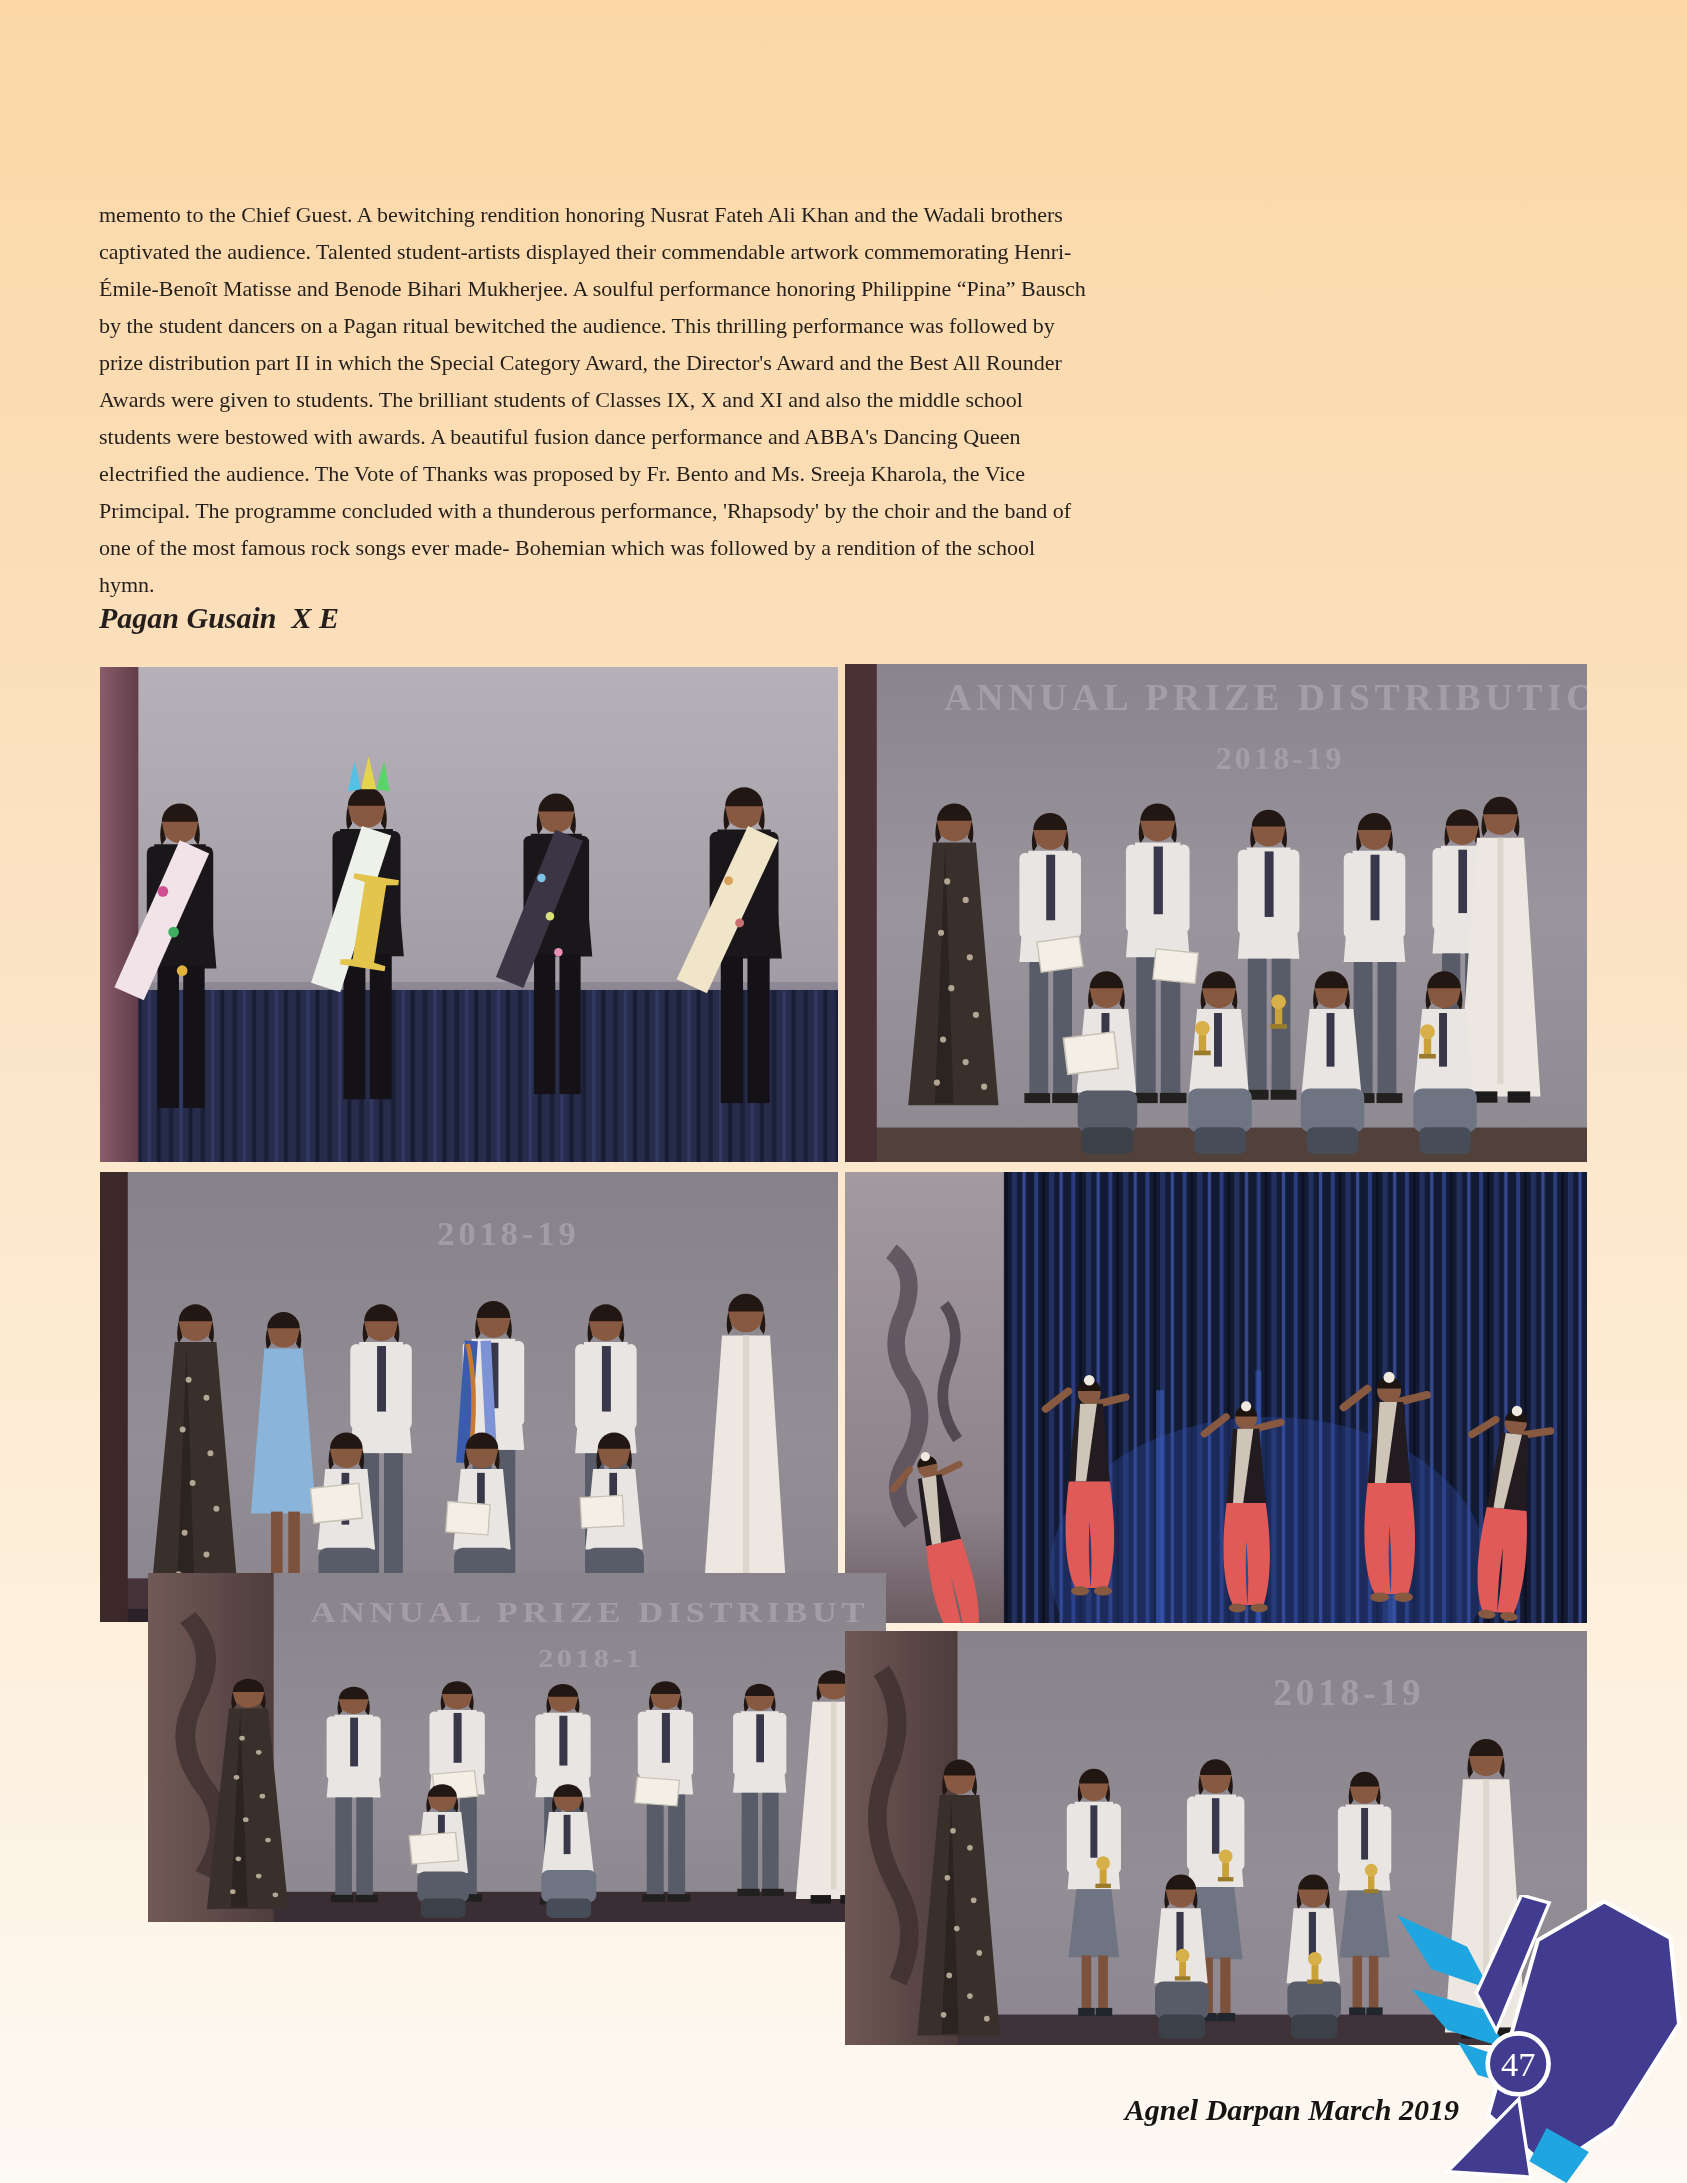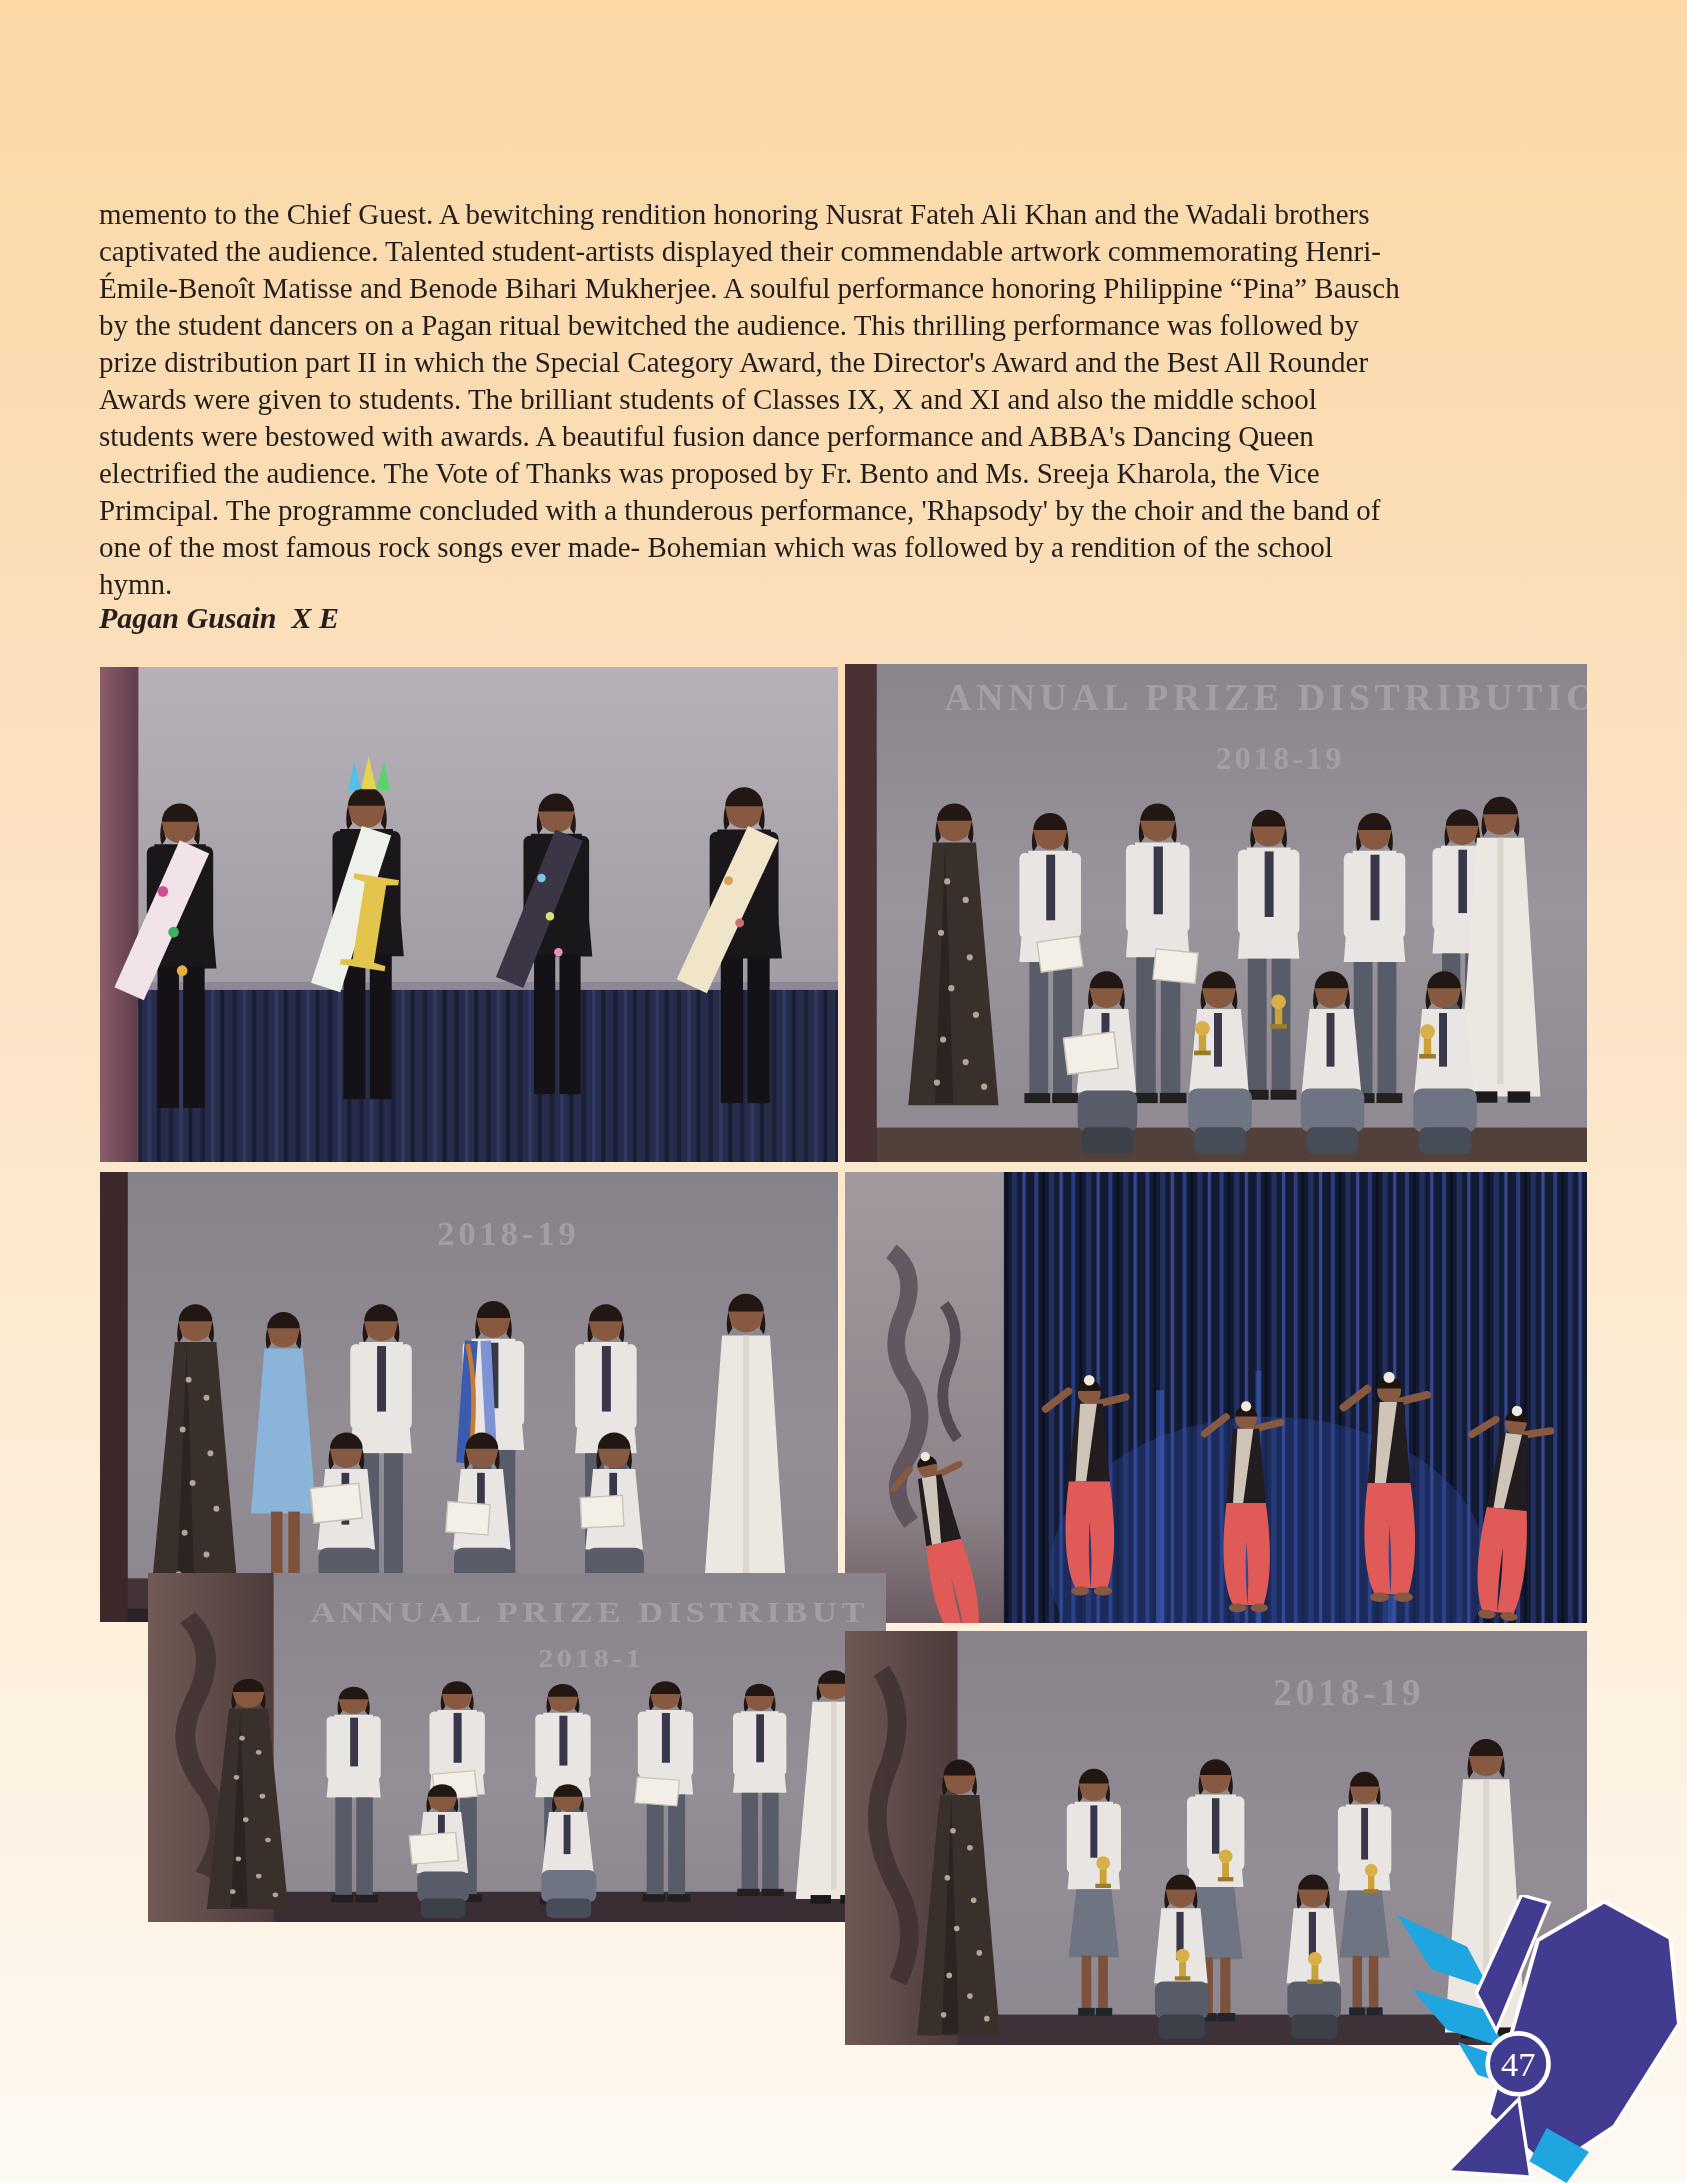--- a/index.html
+++ b/index.html
@@ -3,21 +3,21 @@
 <meta charset="utf-8">
 <style>
   html,body{margin:0;padding:0;}
   .page{
     position:relative;width:1687px;height:2183px;overflow:hidden;
     background:linear-gradient(180deg,#fcd8a7 0%,#fbdcb2 18%,#fbe3c4 42%,#fdeed8 70%,#fdf9f3 100%);
     font-family:"Liberation Serif",serif;color:#241f1c;
   }
   .para{
     position:absolute;left:99px;top:196px;width:1495px;
-    font-size:29px;line-height:37px;white-space:pre-line;color:#241f1c;
+    font-size:22px;line-height:37px;white-space:pre-line;color:#241f1c;
   }
   .byline{
     position:absolute;left:99px;top:601px;font-size:30px;font-weight:bold;
     font-style:italic;white-space:pre;color:#241f1c;
   }
   figure.photo{position:absolute;margin:0;padding:0;}
   figure.photo svg{display:block;width:100%;height:100%;}
   .scr{font-family:"Liberation Serif",serif;font-weight:700;fill:#a7a0a8;opacity:.92;}
   .footer-issue{
     position:absolute;left:992px;top:2093px;width:467px;text-align:right;
@@ -445,20 +445,21 @@
           <use href="#sym-kneel"></use>
         </g>
       <g transform="translate(640,360) scale(1.35)">
           <use href="#sym-kneel"></use>
         </g>
       <use href="#sym-trophy" transform="translate(510,500) scale(1.3)"></use>
       <use href="#sym-trophy" transform="translate(710,505) scale(1.3)"></use>
     </svg>
   </figure>
 
+  <div class="footer-issue">Agnel Darpan March 2019</div>
 
   <svg class="logo" viewBox="0 0 450 435">
     <polygon points="12,30 118,78 152,142 64,112" fill="#1fa6e0"></polygon>
     <polygon points="34,142 142,172 178,232 88,204" fill="#1fa6e0"></polygon>
     <polygon points="104,222 182,248 202,292 134,272" fill="#1fa6e0"></polygon>
     <polygon points="200,0 242,12 162,205 132,148" fill="#413c8f" stroke="#ffffff" stroke-width="5"></polygon>
     <polygon points="150,332 225,68 325,10 425,65 438,195 340,350 242,415" fill="#413c8f" stroke="#ffffff" stroke-width="6"></polygon>
     <polygon points="88,418 196,308 214,426" fill="#413c8f" stroke="#ffffff" stroke-width="5"></polygon>
     <polygon points="238,352 302,388 268,435 212,402" fill="#1fa6e0"></polygon>
     <g>

